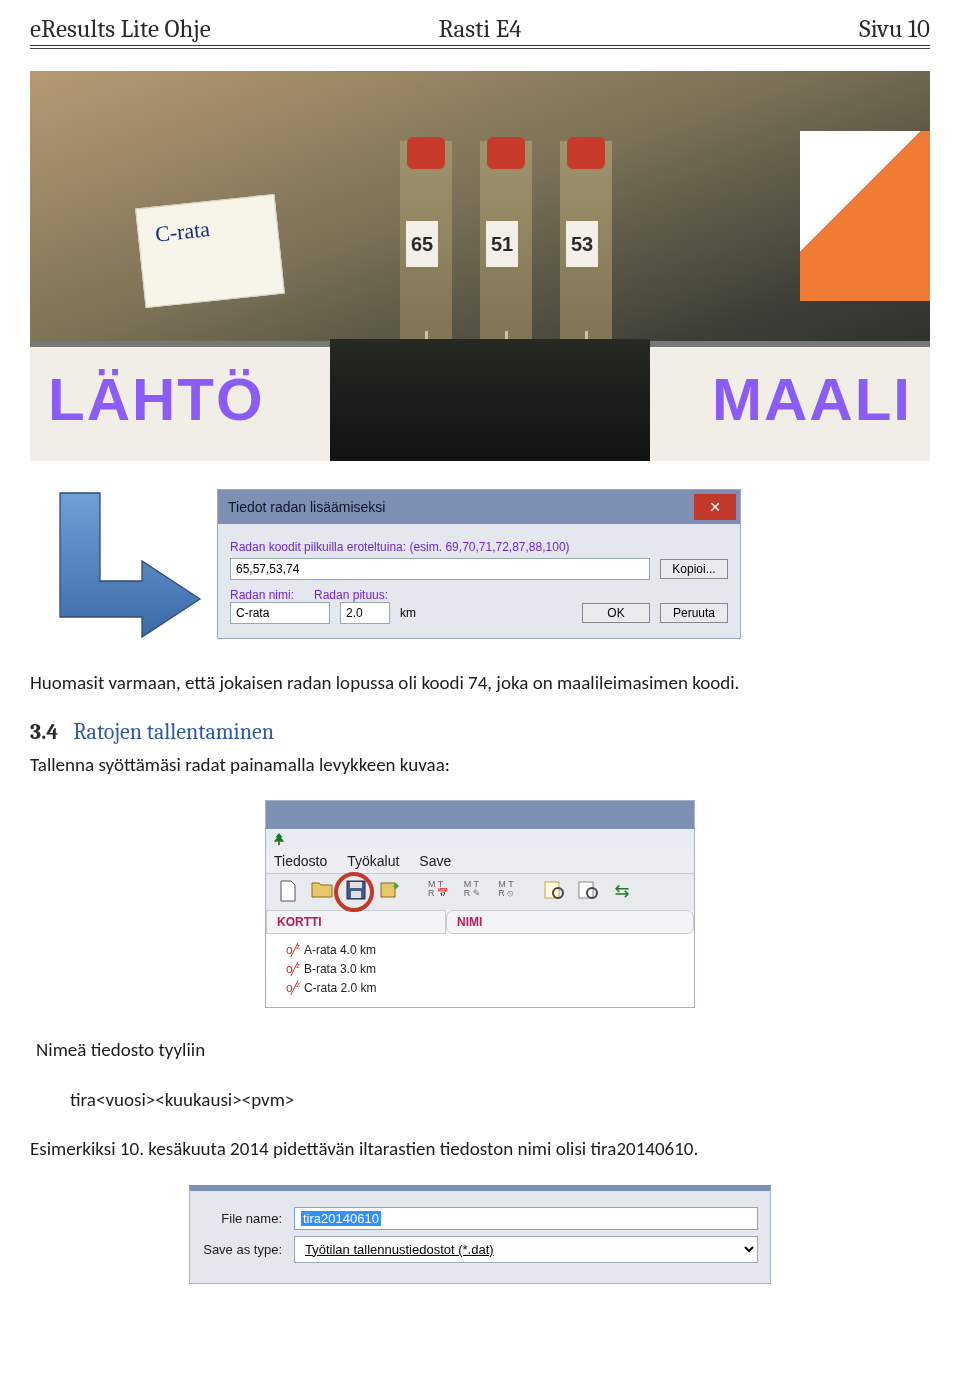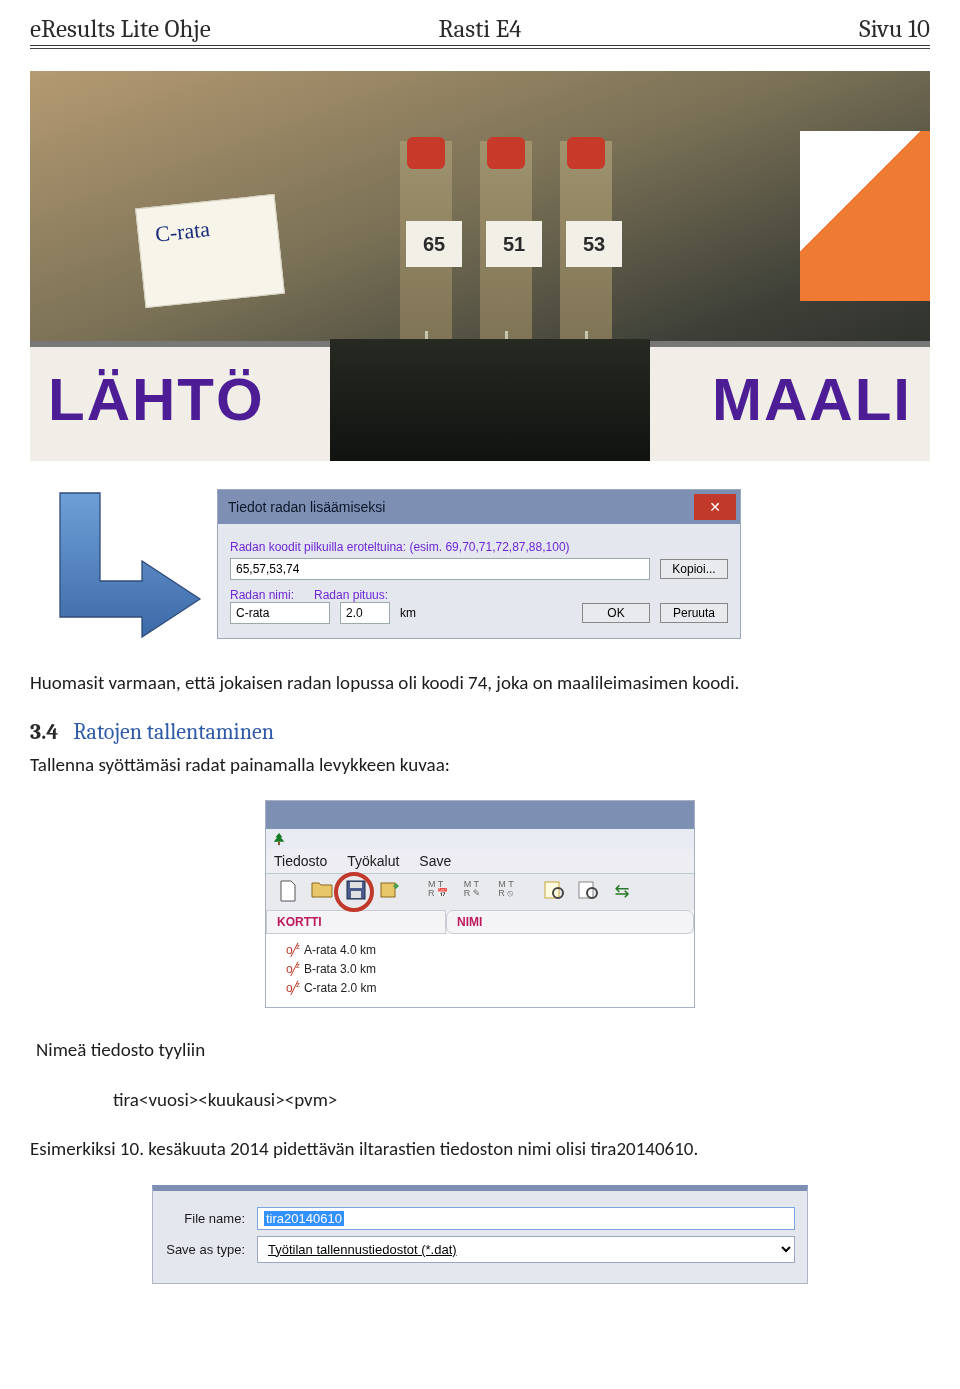--- a/index.html
+++ b/index.html
@@ -13,22 +13,22 @@
   .rule { height: 1px; background: #444; margin-top: 2px; margin-bottom: 22px; }
 
   
   .photo { position: relative; width: 900px; height: 390px; margin-bottom: 28px; background: #5b6068; overflow: hidden; }
   .photo .wood-bg { position: absolute; inset: 0; background: linear-gradient(160deg, #b59a72 0%, #7a7156 40%, #3e4038 70%, #1d211d 100%); }
   .photo .card { position: absolute; background: #f7f4ea; }
   .photo .card.c-rata { left: 110px; top: 130px; width: 140px; height: 100px; transform: rotate(-6deg); border: 1px solid #d5d0c0; }
   .photo .c-rata-text { position: absolute; left: 125px; top: 148px; font-family: 'Comic Sans MS', cursive; color: #1a2e7a; font-size: 22px; transform: rotate(-6deg); }
   .photo .stick { position: absolute; top: 70px; width: 52px; height: 200px; background: linear-gradient(#a0936e,#7f7455); }
   .photo .stick .cap { position: absolute; top: -4px; left: 7px; width: 38px; height: 32px; background: #c73a2a; border-radius: 6px; }
-  .photo .stick .num { position: absolute; top: 80px; left: 6px; width: 56px; height: 46px; background: #f2efe6; color: #2a2a2a; font-family: Arial, sans-serif; font-size: 20px; display: flex; align-items: center; justify-content: center; font-weight: bold; }
-  .photo .sign { position: absolute; bottom: 0; background: #f0eee6; border-top: 6px solid #777; color: #4c1d95; font-family: Arial, sans-serif; font-weight: 900; font-size: 60px; display: flex; align-items: flex-start; padding: 18px 18px 0 18px; letter-spacing: 2px; }
+  .photo .stick .num { position: absolute; top: 80px; left: 6px; width: 32px; height: 46px; background: #f2efe6; color: #2a2a2a; font-family: Arial, sans-serif; font-size: 20px; display: flex; align-items: center; justify-content: center; font-weight: bold; }
+  .photo .sign { position: absolute; bottom: 0; background: #f0eee6; border-top: 6px solid #777; color: #8b5cf6; font-family: Arial, sans-serif; font-weight: 900; font-size: 60px; display: flex; align-items: flex-start; padding: 18px 18px 0 18px; letter-spacing: 2px; }
   .photo .sign.left { left: 0; width: 300px; height: 120px; }
   .photo .sign.right { right: 0; width: 280px; height: 120px; justify-content: flex-end; }
   .photo .dark-under { position: absolute; top: 268px; left: 300px; right: 280px; height: 140px; background: linear-gradient(#262a22,#0d0f0d); }
   .photo .string { position: absolute; width: 3px; background: linear-gradient(#c8c7b0, #8f8f78); }
   .photo .fabric { position: absolute; right: 0; top: 60px; width: 130px; height: 170px; background: linear-gradient(135deg,#ffffff 0 40%, #ef7a34 40% 100%); }
 
   
   .dialog-row { display: flex; align-items: center; gap: 8px; margin-bottom: 30px; }
   .arrow-shape { position: relative; width: 175px; height: 150px; flex-shrink: 0; margin-right: 4px; }
   .arrow-shape svg { display: block; }
@@ -56,24 +56,24 @@
   .app-win .menubar { background: #ededf3; border-bottom: 1px solid #bcc; padding: 4px 8px; font-size: 14px; color: #202020; display: flex; gap: 20px; }
   .app-win .toolbar { background: #e8eaee; padding: 6px 6px 6px 10px; display: flex; gap: 10px; align-items: center; position: relative; }
   .app-win .toolbar .ticon { width: 24px; height: 24px; display: flex; align-items: flex-start; justify-content: center; }
   .app-win .redcircle { position: absolute; left: 68px; top: -2px; width: 40px; height: 40px; border: 4px solid #c1392b; border-radius: 50%; pointer-events: none; }
   .app-win .colheader { display: flex; background: #f4f4f7; font-size: 12px; font-weight: bold; color: #be185d; }
   .app-win .colheader > div { padding: 4px 10px; border: 1px solid #c9cbd3; }
   .app-win .tree { background: #fff; padding: 6px 6px 10px 20px; font-size: 12px; }
   .app-win .tree .item { display: flex; align-items: center; gap: 6px; padding: 2px 0; color: #222; }
   .app-win .tree .zig { font-family: sans-serif; color: #bf3a2a; font-size: 12px; letter-spacing: -2px; }
 
-  .indent { margin-left: 83px; }
-
-  
-  .file-dialog { width: 656px; margin: 0 auto; font-family: 'Segoe UI', Arial, sans-serif; background: #e4e7ee; border: 1px solid #b0b5c6; border-top: 6px solid #7d8fb3; padding: 10px 12px 14px 12px; }
+  .indent { margin-left: 40px; }
+
+  
+  .file-dialog { width: 582px; margin: 0 auto; font-family: 'Segoe UI', Arial, sans-serif; background: #e4e7ee; border: 1px solid #b0b5c6; border-top: 6px solid #7d8fb3; padding: 10px 12px 14px 12px; }
   .file-dialog .frow { display: flex; align-items: center; gap: 12px; margin: 6px 0; font-size: 13px; }
   .file-dialog .flabel { width: 80px; text-align: right; color: #1a1a1a; }
   .file-dialog .highlight { background: #3390ff; color: #fff; padding: 0 2px; }
   .file-dialog select { flex: 1; padding: 4px 6px; border: 1px solid #9aa7bc; font-size: 13px; background: #fff; text-decoration: underline; }
 </style>
 </head>
 <body>
 
 <div class="page">
 

